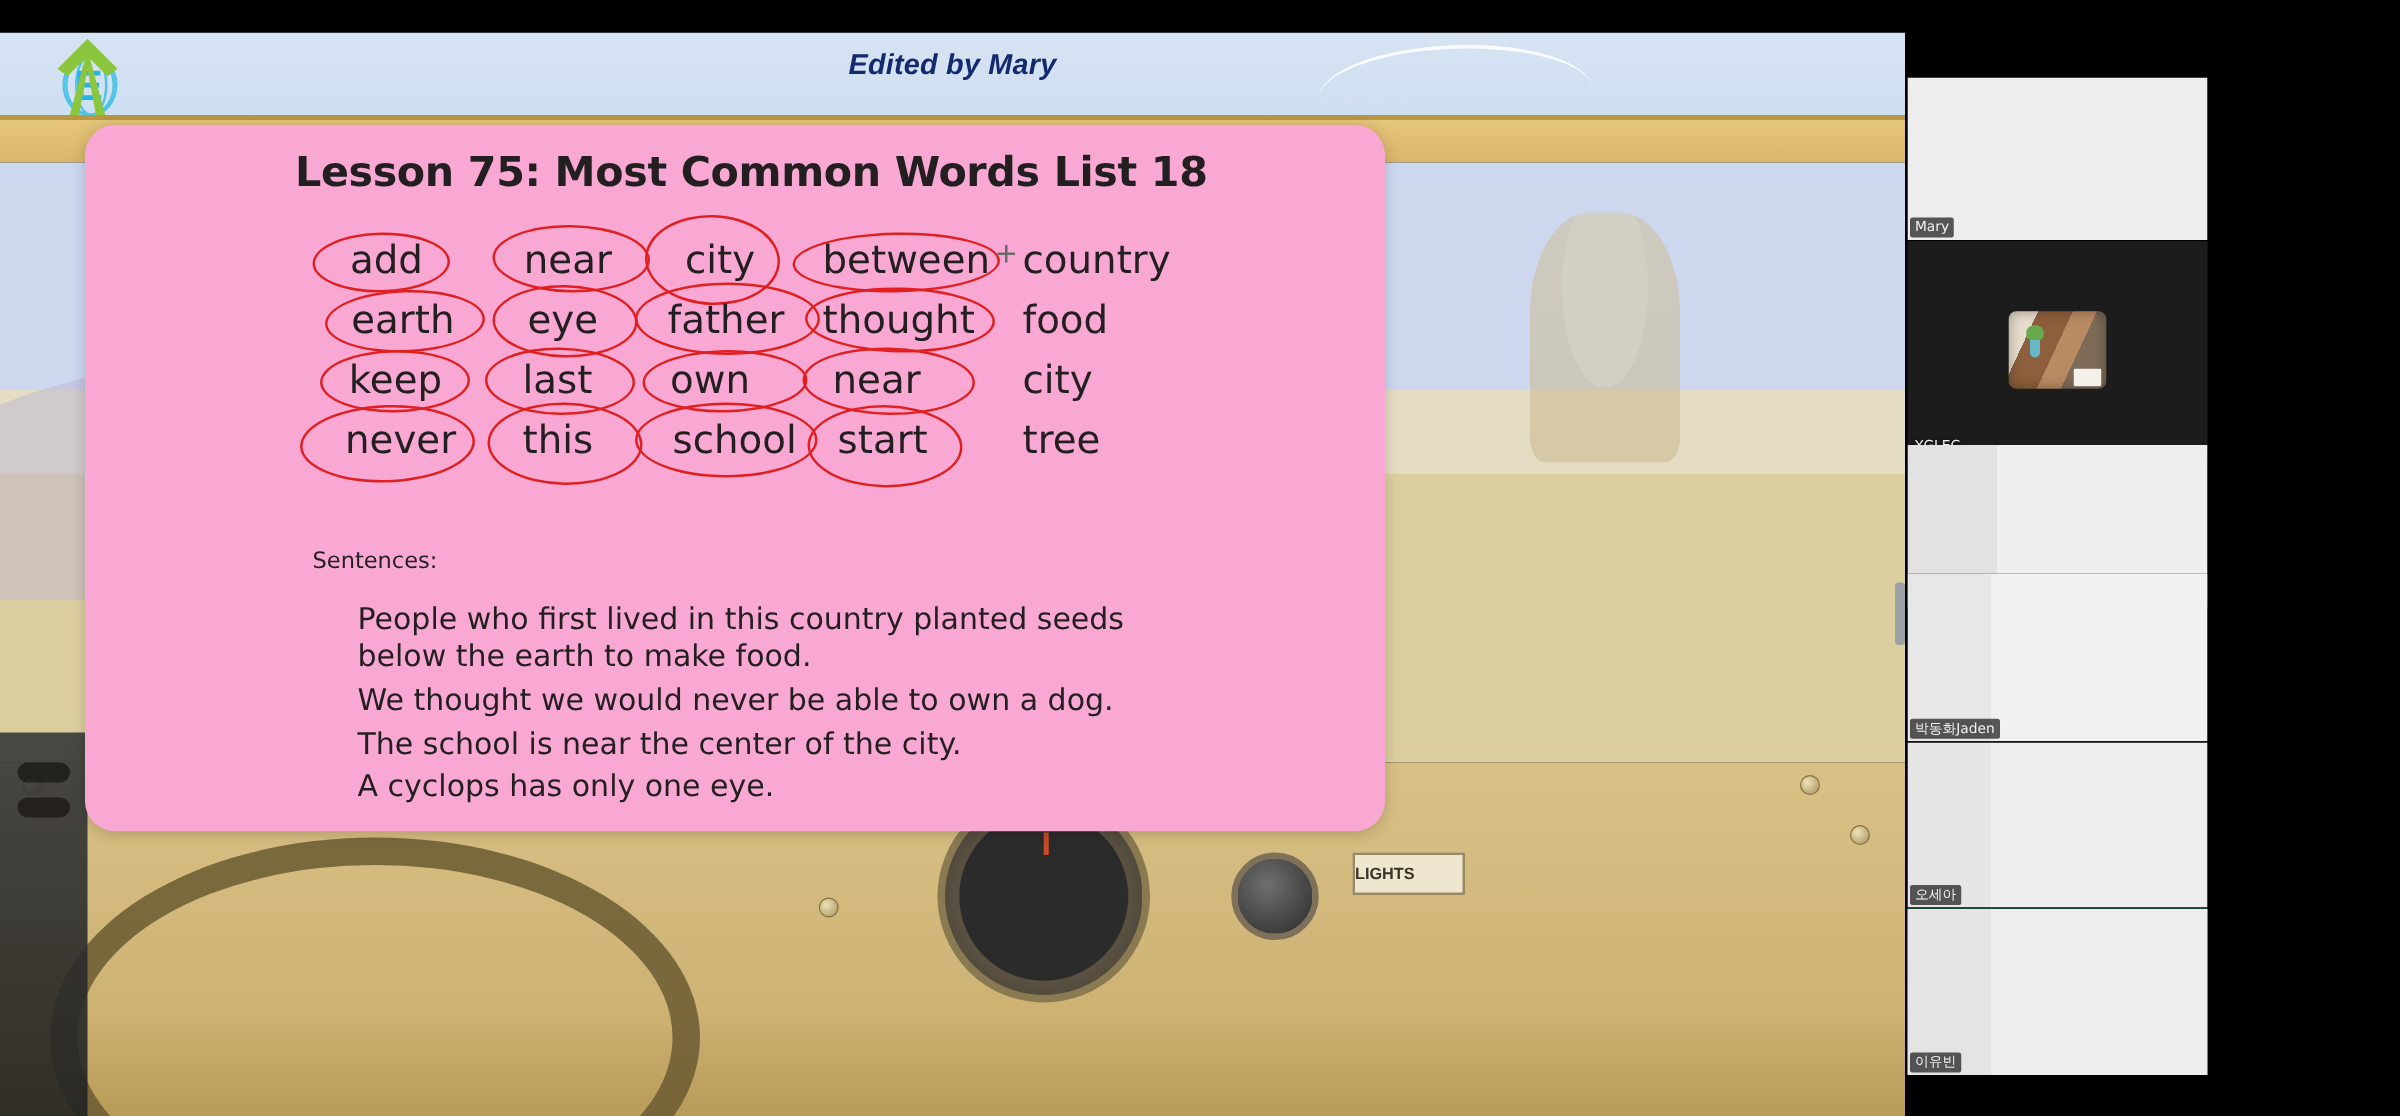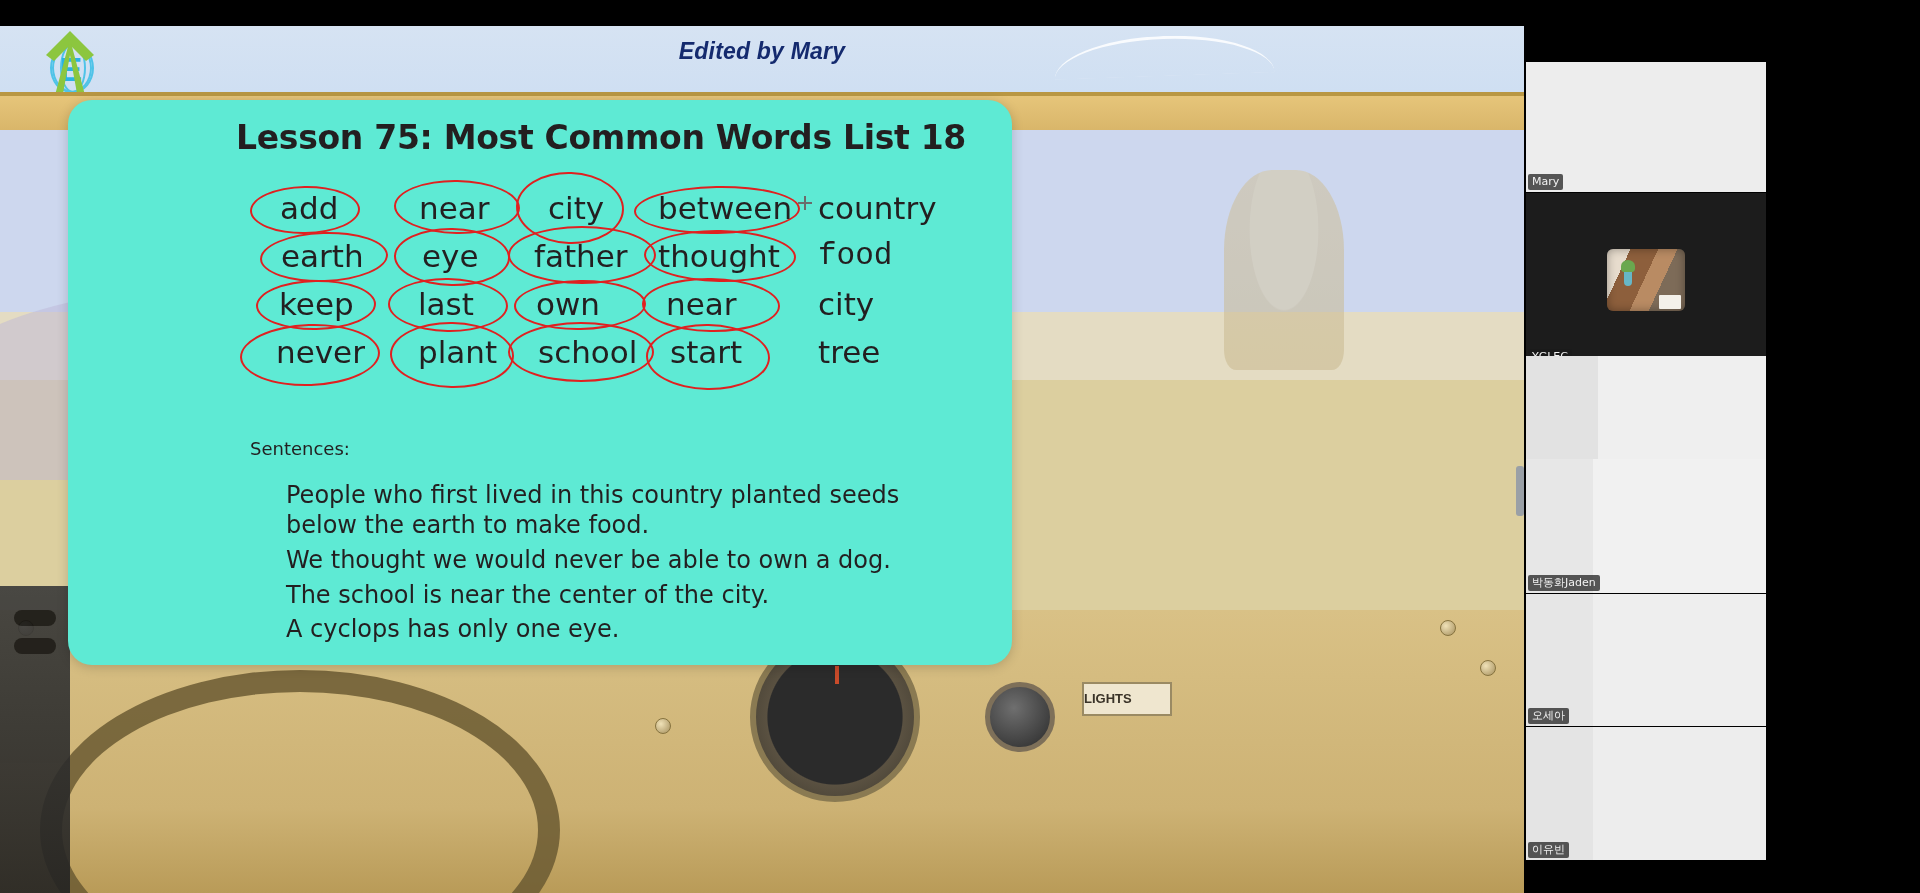--- a/index.html
+++ b/index.html
@@ -134,22 +134,22 @@
     background: #111; border-radius: 8px;
   }
   .share-divider {
     position: absolute; right: 0; top: 440px; width: 8px; height: 50px;
     background: #9aa0a6; border-radius: 3px;
   }
 
   
   .card {
     position: absolute; left: 68px; top: 74px;
-    width: 944px; height: 565px;
-    background: #5eead4; border-radius: 24px;
+    width: 1040px; height: 565px;
+    background: #f9a8d4; border-radius: 24px;
     box-shadow: 0 2px 12px rgba(0,0,0,.18);
     overflow: hidden;
   }
   .card-title {
     position: absolute; left: 168px; top: 18px;
     color: #231f20;
     font: 900 33px/1.2 "DejaVu Sans", sans-serif;
     letter-spacing: -.3px;
     white-space: nowrap;
   }
@@ -319,21 +319,21 @@
 
             <div class="ellipse" style="left:148px;top:-4px; width:116px; height:58px; transform:rotate(1deg);"></div>
             <div class="word" style="left:176px;">eye</div>
 
             <div class="ellipse" style="left:262px;top:-6px; width:148px; height:58px; transform:rotate(0deg);"></div>
             <div class="word" style="left:288px;">father</div>
 
             <div class="ellipse" style="left:398px;top:-2px; width:152px; height:52px; transform:rotate(1deg);"></div>
             <div class="word" style="left:412px;">thought</div>
 
-            <div class="word" style="left:572px;font-family:Liberation Mono, monospace;">food</div>
+            <div class="word" style="left:572px;">food</div>
           </div>
 
           <div class="word-row" style="top:96px;position:absolute;width:100%;">
             <div class="ellipse" style="left:10px; top:0;   width:120px; height:50px; transform:rotate(-1deg);"></div>
             <div class="word" style="left:33px;">keep</div>
 
             <div class="ellipse" style="left:142px;top:-2px; width:120px; height:54px; transform:rotate(1deg);"></div>
             <div class="word" style="left:172px;">last</div>
 
             <div class="ellipse" style="left:268px;top:0;   width:132px; height:50px; transform:rotate(-1deg);"></div>
@@ -343,21 +343,21 @@
             <div class="word" style="left:420px;">near</div>
 
             <div class="word" style="left:572px;">city</div>
           </div>
 
           <div class="word-row" style="top:144px;position:absolute;width:100%;">
             <div class="ellipse" style="left:-6px; top:-4px; width:140px; height:62px; transform:rotate(-2deg);"></div>
             <div class="word" style="left:30px;">never</div>
 
             <div class="ellipse" style="left:144px;top:-6px; width:124px; height:66px; transform:rotate(1deg);"></div>
-            <div class="word" style="left:172px;">plant</div>
+            <div class="word" style="left:172px;">this</div>
 
             <div class="ellipse" style="left:262px;top:-6px; width:146px; height:60px; transform:rotate(0deg);"></div>
             <div class="word" style="left:292px;">school</div>
 
             <div class="ellipse" style="left:400px;top:-4px; width:124px; height:66px; transform:rotate(1deg);"></div>
             <div class="word" style="left:424px;">start</div>
 
             <div class="word" style="left:572px;">tree</div>
           </div>
         </div>

